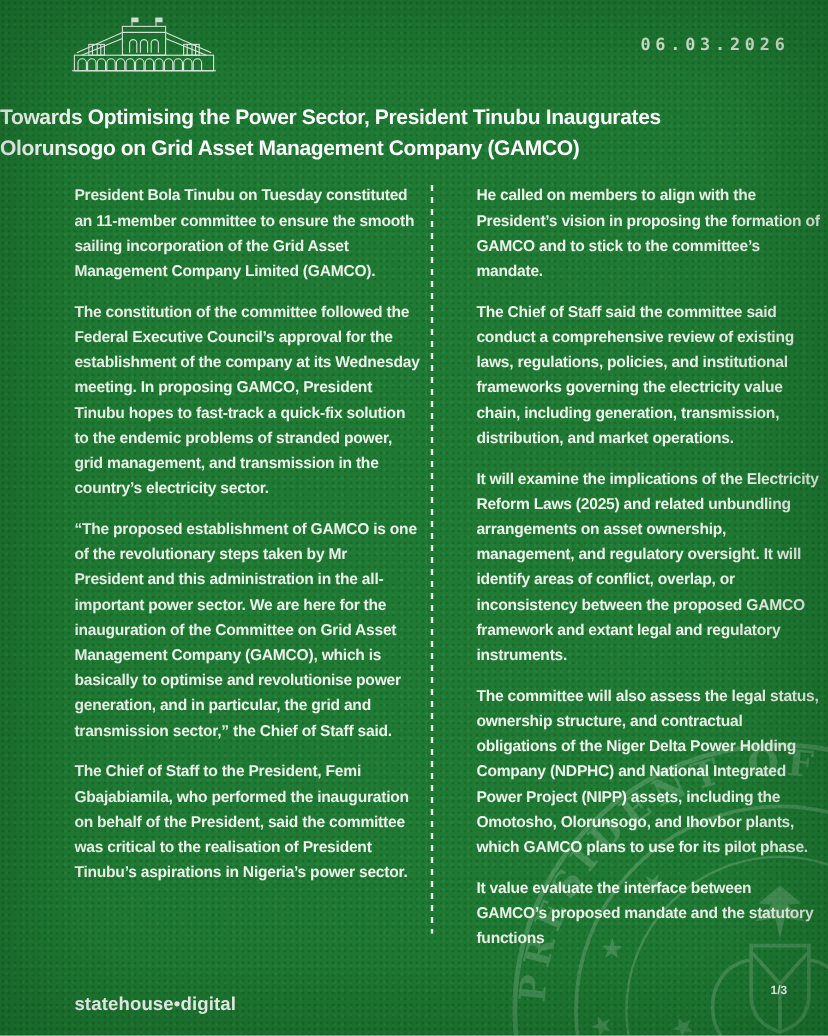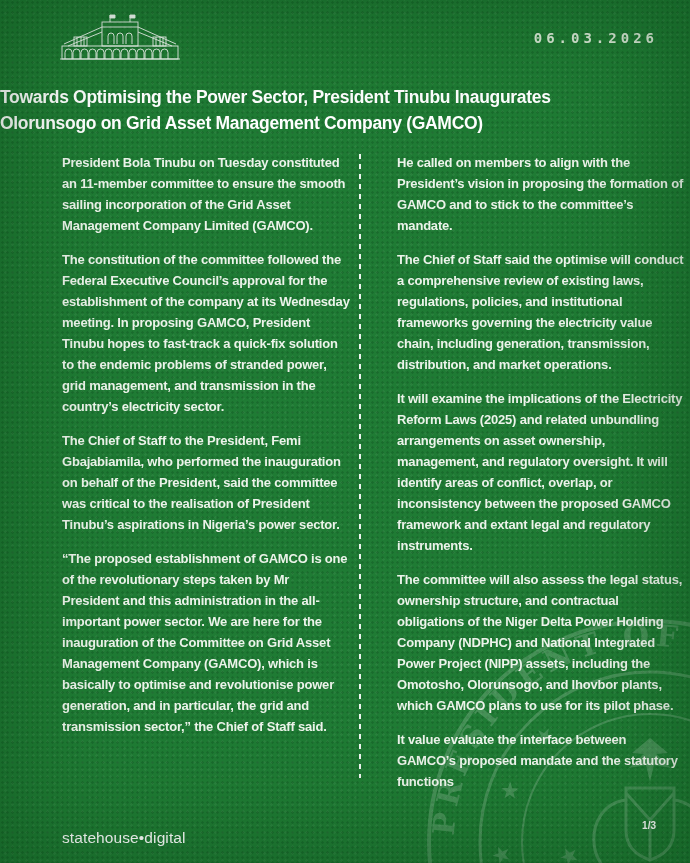--- a/index.html
+++ b/index.html
@@ -41,21 +41,21 @@
   .col-left{left:62px;}
   .col-right{left:357px;margin-left:40px;}
   .col p{margin:0 0 13px 0;}
   .divider{
     position:absolute;left:359px;top:154px;width:2px;height:624px;
     background:repeating-linear-gradient(to bottom,
       rgba(255,255,255,0.92) 0 5px, transparent 5px 10px);
   }
   .footer-brand{
     position:absolute;left:62px;bottom:16px;
-    font-weight:normal;font-size:15.5px;color:#ffffff;letter-spacing:0.1px;
+    font-weight:bold;font-size:15.5px;color:#ffffff;letter-spacing:0.1px;
   }
   .page-indicator{
     position:absolute;right:34px;bottom:32px;
     font-weight:bold;font-size:10px;color:#ffffff;
   }
   .seal{
     position:absolute;left:420px;top:612px;width:460px;height:460px;
     opacity:0.17;pointer-events:none;
   }
   .seal text{font-family:"DejaVu Serif", serif;}
@@ -106,27 +106,27 @@
   <div class="title">
     <div>Towards Optimising the Power Sector, President Tinubu Inaugurates</div>
     <div>Olorunsogo on Grid Asset Management Company (GAMCO)</div>
   </div>
 
   <div class="divider"></div>
 
   <div class="col col-left">
     <p>President Bola Tinubu on Tuesday constituted an 11-member committee to ensure the smooth sailing incorporation of the Grid Asset Management Company Limited (GAMCO).</p>
     <p>The constitution of the committee followed the Federal Executive Council’s approval for the establishment of the company at its Wednesday meeting. In proposing GAMCO, President Tinubu hopes to fast-track a quick-fix solution to the endemic problems of stranded power, grid management, and transmission in the country’s electricity sector.</p>
+    <p>“The proposed establishment of GAMCO is one of the revolutionary steps taken by Mr President and this administration in the all-important power sector. We are here for the inauguration of the Committee on Grid Asset Management Company (GAMCO), which is basically to optimise and revolutionise power generation, and in particular, the grid and transmission sector,” the Chief of Staff said.</p>
     <p>The Chief of Staff to the President, Femi Gbajabiamila, who performed the inauguration on behalf of the President, said the committee was critical to the realisation of President Tinubu’s aspirations in Nigeria’s power sector.</p>
-    <p>“The proposed establishment of GAMCO is one of the revolutionary steps taken by Mr President and this administration in the all-important power sector. We are here for the inauguration of the Committee on Grid Asset Management Company (GAMCO), which is basically to optimise and revolutionise power generation, and in particular, the grid and transmission sector,” the Chief of Staff said.</p>
   </div>
 
   <div class="col col-right">
     <p>He called on members to align with the President’s vision in proposing the formation of GAMCO and to stick to the committee’s mandate.</p>
-    <p>The Chief of Staff said the optimise will conduct a comprehensive review of existing laws, regulations, policies, and institutional frameworks governing the electricity value chain, including generation, transmission, distribution, and market operations.</p>
+    <p>The Chief of Staff said the committee said conduct a comprehensive review of existing laws, regulations, policies, and institutional frameworks governing the electricity value chain, including generation, transmission, distribution, and market operations.</p>
     <p>It will examine the implications of the Electricity Reform Laws (2025) and related unbundling arrangements on asset ownership, management, and regulatory oversight. It will identify areas of conflict, overlap, or inconsistency between the proposed GAMCO framework and extant legal and regulatory instruments.</p>
     <p>The committee will also assess the legal status, ownership structure, and contractual obligations of the Niger Delta Power Holding Company (NDPHC) and National Integrated Power Project (NIPP) assets, including the Omotosho, Olorunsogo, and Ihovbor plants, which GAMCO plans to use for its pilot phase.</p>
     <p>It value evaluate the interface between GAMCO’s proposed mandate and the statutory functions</p>
   </div>
 
   <div class="seal">
     <svg width="460" height="460" viewBox="0 0 460 460">
       <defs>
         <path id="ringPath" d="M34,230 A196,196 0 1 1 426,230"></path>
         <polygon id="star" points="0,-9 2.12,-2.91 8.56,-2.78 3.42,1.11 5.29,7.28 0,3.6 -5.29,7.28 -3.42,1.11 -8.56,-2.78 -2.12,-2.91"></polygon>

